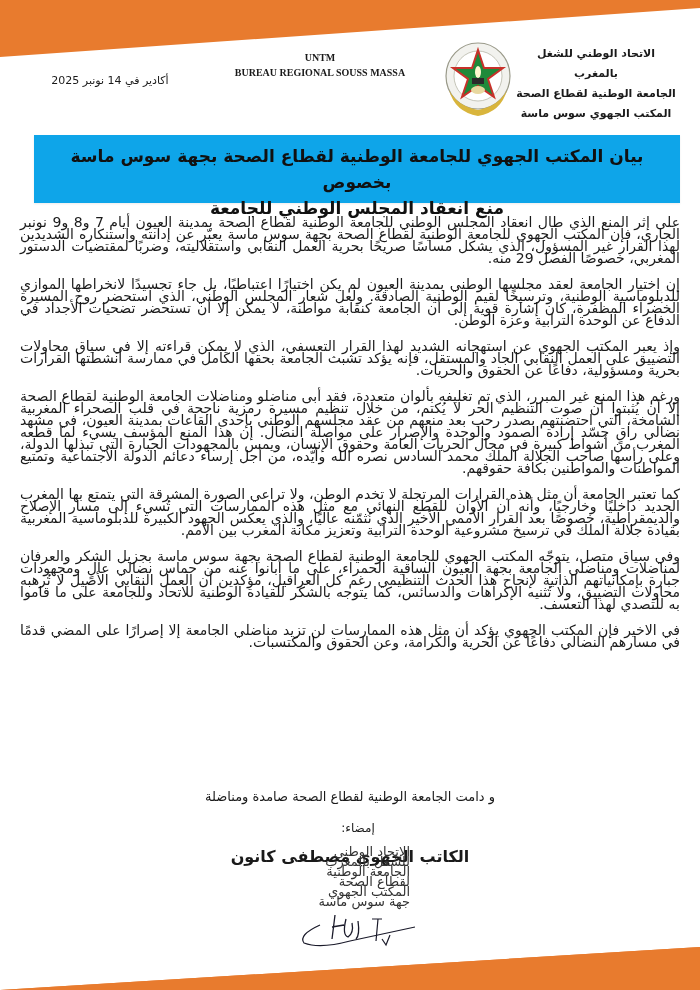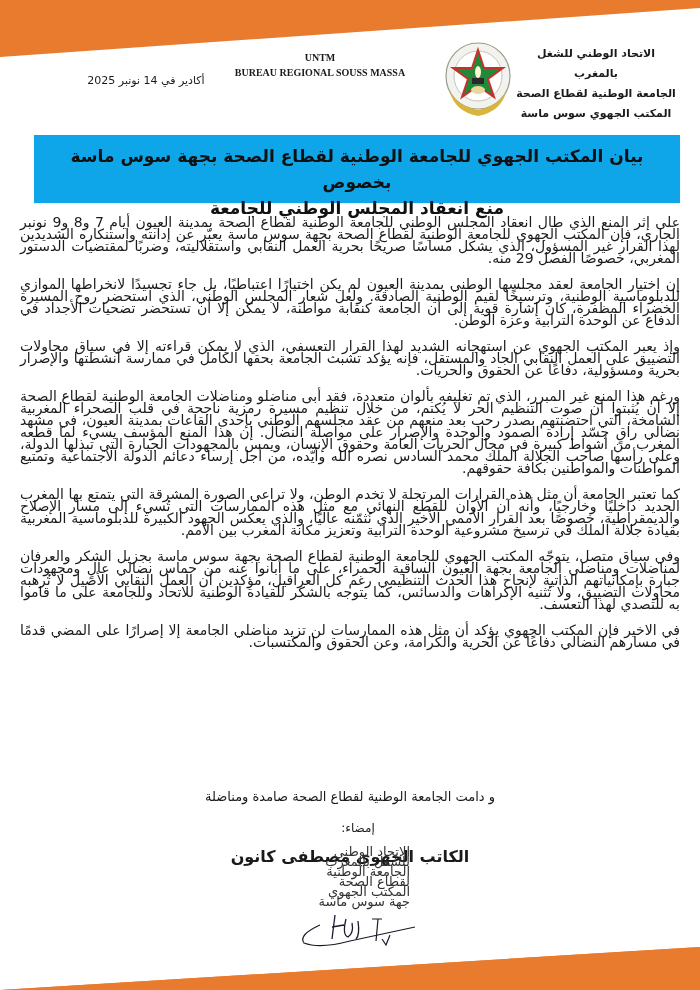--- a/index.html
+++ b/index.html
@@ -24,21 +24,21 @@
     .hdr-logo {
       position: absolute; left: 443px; top: 0px; width: 70px; height: 80px;
     }
     .hdr-fr {
       position: absolute; left: 210px; top: 10px; width: 220px;
       text-align: center; font-family: "Liberation Serif", serif;
       font-weight: bold; font-size: 10px; line-height: 15px;
     }
     .hdr-date {
       position: absolute; left: 50px; top: 34px; width: 120px;
-      direction: rtl; text-align: center; font-size: 11px; margin-left: 36px;
+      direction: rtl; text-align: center; font-size: 11px;
     }
     .title-box {
       position: absolute; left: 34px; top: 135px; width: 646px; height: 68px;
       background: #0ea5e9; direction: rtl; text-align: center;
       box-shadow: 0 1px 2px rgba(0,0,0,0.08);
     }
     .title-box .t1, .title-box .t2 {
       font-weight: bold; font-size: 17px; line-height: 26px; color: #111;
     }
     .title-box .t1 { margin-top: 8px; }
@@ -97,21 +97,21 @@
 </div>
 
 <div class="title-box">
   <div class="t1">بيان المكتب الجهوي للجامعة الوطنية لقطاع الصحة بجهة سوس ماسة بخصوص</div>
   <div class="t2">منع انعقاد المجلس الوطني للجامعة</div>
 </div>
 
 <div class="body">
   <p>على إثر المنع الذي طال انعقاد المجلس الوطني للجامعة الوطنية لقطاع الصحة بمدينة العيون أيام 7 و8 و9 نونبر الجاري، فإن المكتب الجهوي للجامعة الوطنية لقطاع الصحة بجهة سوس ماسة يعبّر عن إدانته واستنكاره الشديدين لهذا القرار غير المسؤول، الذي يشكل مساسًا صريحًا بحرية العمل النقابي واستقلاليته، وضربًا لمقتضيات الدستور المغربي، خصوصًا الفصل 29 منه.</p>
   <p>إن اختيار الجامعة لعقد مجلسها الوطني بمدينة العيون لم يكن اختيارًا اعتباطيًا، بل جاء تجسيدًا لانخراطها الموازي للدبلوماسية الوطنية، وترسيخًا لقيم الوطنية الصادقة. ولعل شعار المجلس الوطني، الذي استحضر روح المسيرة الخضراء المظفرة، كان إشارة قوية إلى أن الجامعة كنقابة مواطنة، لا يمكن إلا أن تستحضر تضحيات الأجداد في الدفاع عن الوحدة الترابية وعزة الوطن.</p>
-  <p>وإذ يعبر المكتب الجهوي عن استهجانه الشديد لهذا القرار التعسفي، الذي لا يمكن قراءته إلا في سياق محاولات التضييق على العمل النقابي الجاد والمستقل، فإنه يؤكد تشبث الجامعة بحقها الكامل في ممارسة أنشطتها والإصرار بحرية ومسؤولية، دفاعًا عن الحقوق والحريات.</p>
+  <p>وإذ يعبر المكتب الجهوي عن استهجانه الشديد لهذا القرار التعسفي، الذي لا يمكن قراءته إلا في سياق محاولات التضييق على العمل النقابي الجاد والمستقل، فإنه يؤكد تشبث الجامعة بحقها الكامل في ممارسة أنشطتها القرارات بحرية ومسؤولية، دفاعًا عن الحقوق والحريات.</p>
   <p>ورغم هذا المنع غير المبرر، الذي تم تغليفه بألوان متعددة، فقد أبى مناضلو ومناضلات الجامعة الوطنية لقطاع الصحة إلا أن يُثبتوا أن صوت التنظيم الحر لا يُكتم، من خلال تنظيم مسيرة رمزية ناجحة في قلب الصحراء المغربية الشامخة، التي احتضنتهم بصدر رحب بعد منعهم من عقد مجلسهم الوطني بإحدى القاعات بمدينة العيون، في مشهد نضالي راقٍ جسّد إرادة الصمود والوحدة والإصرار على مواصلة النضال. إن هذا المنع المؤسف يسيء لما قطعه المغرب من أشواط كبيرة في مجال الحريات العامة وحقوق الإنسان، ويمس بالمجهودات الجبارة التي تبذلها الدولة، وعلى رأسها صاحب الجلالة الملك محمد السادس نصره الله وأيّده، من أجل إرساء دعائم الدولة الاجتماعية وتمتيع المواطنات والمواطنين بكافة حقوقهم.</p>
   <p>كما تعتبر الجامعة أن مثل هذه القرارات المرتجلة لا تخدم الوطن، ولا تراعي الصورة المشرقة التي يتمتع بها المغرب الجديد داخليًا وخارجيًا، وأنه آن الأوان للقطع النهائي مع مثل هذه الممارسات التي تُسيء إلى مسار الإصلاح والديمقراطية، خصوصًا بعد القرار الأممي الأخير الذي نُثمّنه عاليًا، والذي يعكس الجهود الكبيرة للدبلوماسية المغربية بقيادة جلالة الملك في ترسيخ مشروعية الوحدة الترابية وتعزيز مكانة المغرب بين الأمم.</p>
   <p>وفي سياق متصل، يتوجّه المكتب الجهوي للجامعة الوطنية لقطاع الصحة بجهة سوس ماسة بجزيل الشكر والعرفان لمناضلات ومناضلي الجامعة بجهة العيون الساقية الحمراء، على ما أبانوا عنه من حماس نضالي عالٍ ومجهودات جبارة بإمكانياتهم الذاتية لإنجاح هذا الحدث التنظيمي رغم كل العراقيل، مؤكدين أن العمل النقابي الأصيل لا تُرهبه محاولات التضييق، ولا تُثنيه الإكراهات والدسائس، كما يتوجه بالشكر للقيادة الوطنية للاتحاد وللجامعة على ما قاموا به للتصدي لهذا التعسف.</p>
   <p>في الاخير فإن المكتب الجهوي يؤكد أن مثل هذه الممارسات لن تزيد مناضلي الجامعة إلا إصرارًا على المضي قدمًا في مسارهم النضالي دفاعًا عن الحرية والكرامة، وعن الحقوق والمكتسبات.</p>
 </div>
 
 <div class="closing">
   <div class="c1">و دامت الجامعة الوطنية لقطاع الصحة صامدة ومناضلة</div>
   <div class="c2">إمضاء:</div>
   <div class="c3">الكاتب الجهوي مصطفى كانون</div>

